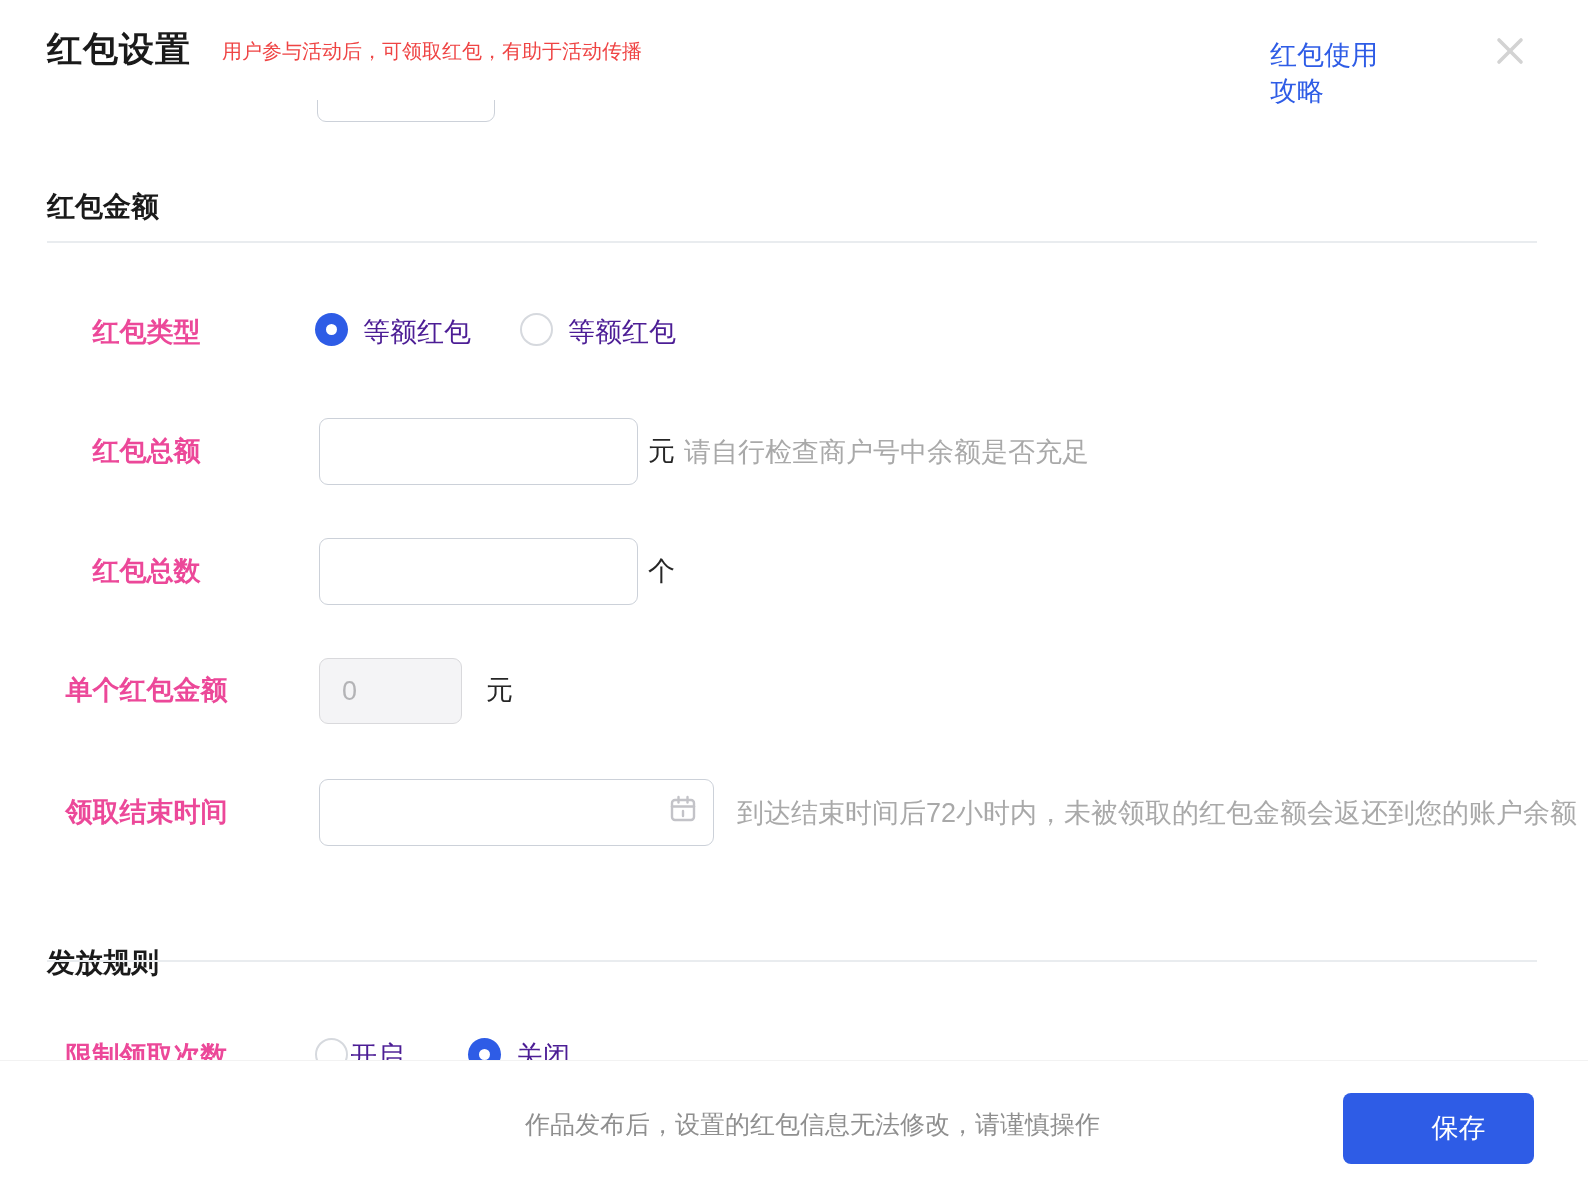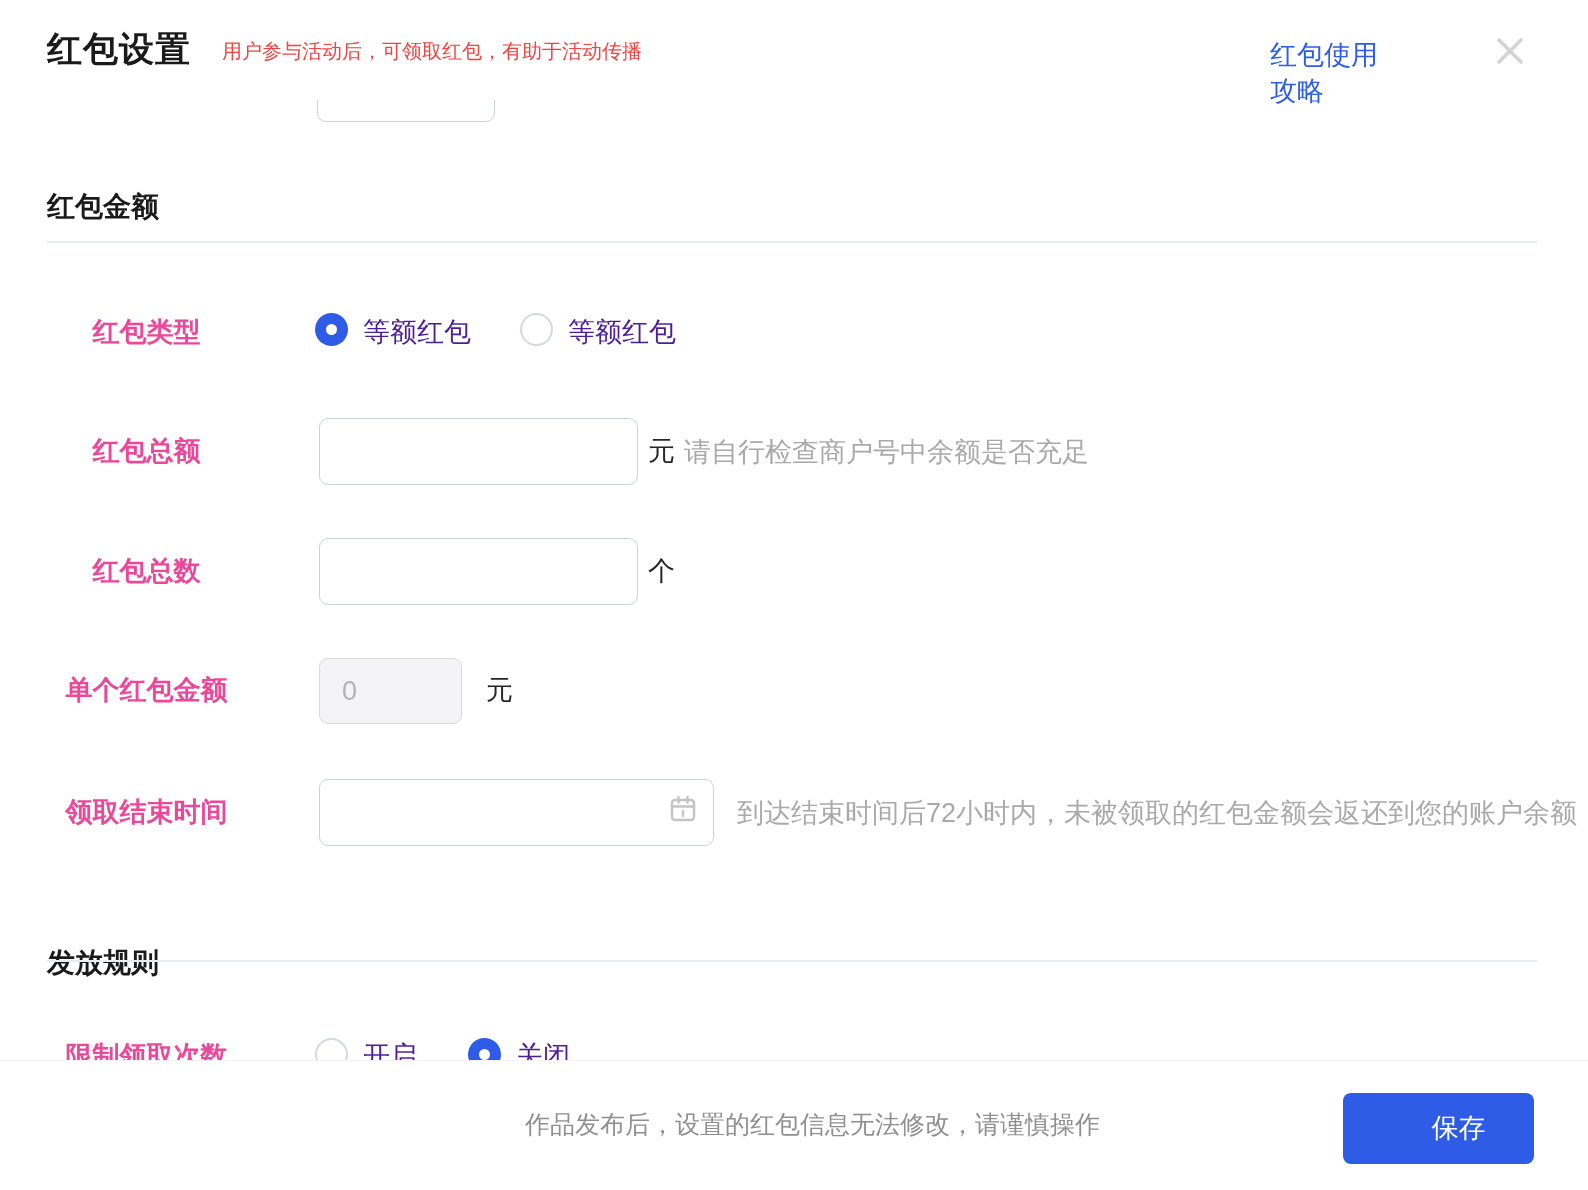--- a/index.html
+++ b/index.html
@@ -93,21 +93,21 @@
         <line x1="15" y1="17" x2="15" y2="22"></line>
       </g>
     </svg>
     <div class="hint" style="left:737px; top:797px">到达结束时间后72小时内，未被领取的红包金额会返还到您的账户余额</div>
 
     <div class="sec-title" style="top:944px">发放规则</div>
     <div class="divider" style="top:960px"></div>
 
     <div class="flabel" style="top:1040px">限制领取次数</div>
     <span class="radio" style="left:315px; top:1038px"></span>
-    <div class="opt-text" style="left:363px; top:1040px">开启</div>
+    <div class="opt-text" style="left:350px; top:1040px">开启</div>
     <span class="radio sel" style="left:468px; top:1038px">
         <span class="radio-dot"></span>
       </span>
     <div class="opt-text" style="left:516px; top:1040px">关闭</div>
   </div>
 
   <div class="header">
     <div class="title">红包设置</div>
     <div class="subtitle">用户参与活动后，可领取红包，有助于活动传播</div>
     <a class="guide-link">红包使用攻略</a>

